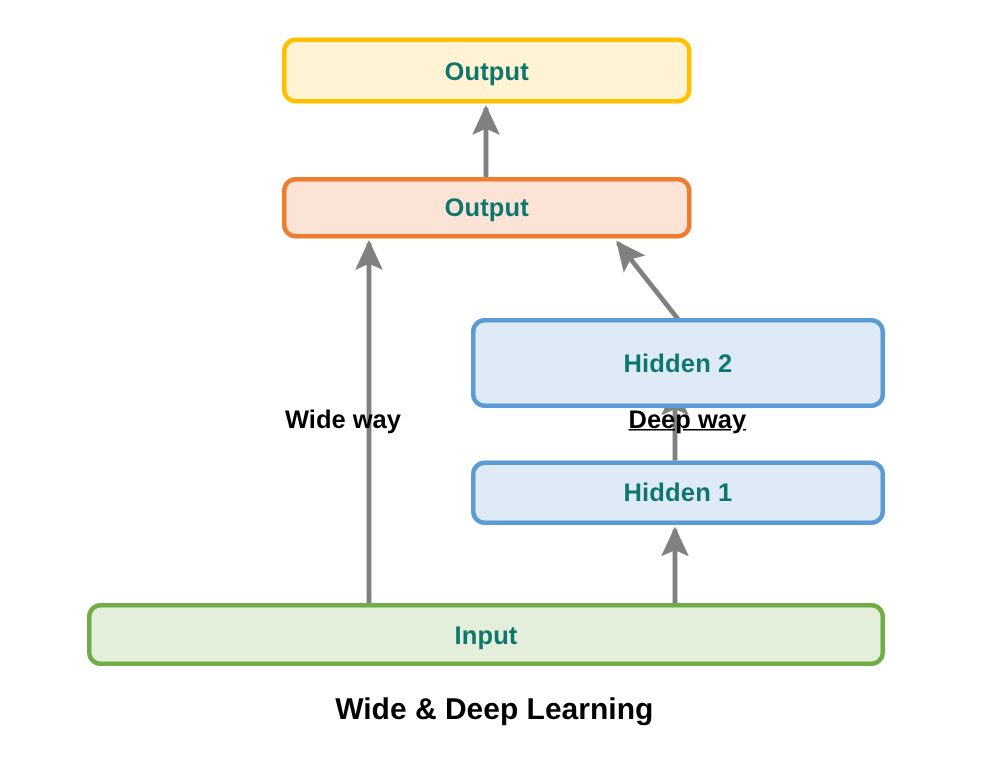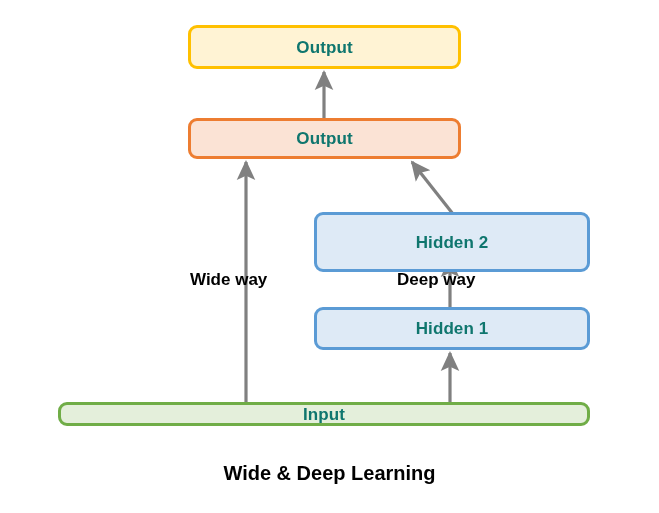--- a/index.html
+++ b/index.html
@@ -60,37 +60,37 @@
   }
   #node-hidden1 {
     left: 314px; top: 307px;
     width: 276px; height: 43px;
     border: 3px solid #5B9BD5;
     background: #DEEAF6;
     text-align: right;
   }
   #node-input {
     left: 58px; top: 402px;
-    width: 532px; height: 24px;
+    width: 532px; height: 42px;
     border: 3px solid #70AD47;
     background: #E4EFDB;
   }
 
   
   .edge-label {
     position: absolute;
     font-size: 17px;
     font-weight: 700;
     color: #000000;
     white-space: nowrap;
     z-index: 4;
     line-height: 1;
   }
   #edge-label-wide { left: 190px; top: 271px; }
-  #edge-label-deep { left: 397px; top: 271px; }
+  #edge-label-deep { left: 419px; top: 271px; text-decoration: underline; }
 
   #diagram-title {
     position: absolute;
     left: 0;
     top: 462px;
     width: 659px;
     text-align: center;
     font-size: 20px;
     font-weight: 700;
     color: #000000;

